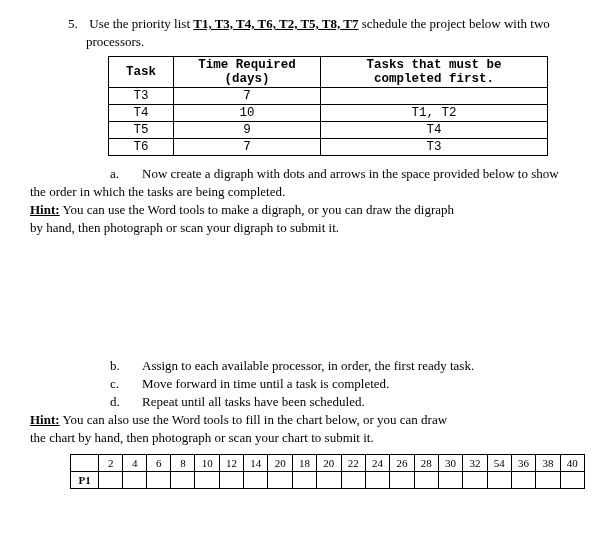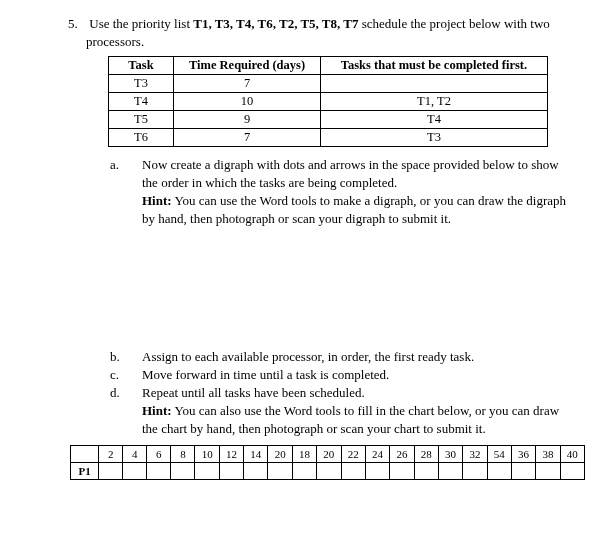--- a/index.html
+++ b/index.html
@@ -20,47 +20,48 @@
   table.data {
     border-collapse: collapse;
     margin: 6px 0 10px 78px;
   }
   table.data th, table.data td {
     border: 1px solid #000;
     padding: 1px 8px;
     text-align: center;
     font-weight: normal;
     font-size: 12.5px;
+    font-family: Liberation Mono, monospace;
   }
   table.data th { font-weight: bold; }
   .col-task { width: 48px; }
   .col-time { width: 130px; }
   .col-dep  { width: 210px; margin-top: 28px; }
 
   .sub-item { margin-left: 96px; text-indent: -16px; padding-left:16px; margin-top:2px; }
   .sub-letter { display:inline-block; width:16px; }
-  .hint { margin-left:112px; margin-top:2px; }
+  .hint { margin-top:2px; }
   .block-space { height: 120px; }
 
   table.sched {
     border-collapse: collapse;
     margin: 8px 0 0 40px;
     table-layout: fixed;
   }
   table.sched td, table.sched th {
     border: 1px solid #000;
     width: 24px;
     height: 16px;
     text-align: center;
     font-size: 11px;
     font-weight: normal;
     padding:0;
   }
   table.sched th.rowlabel { font-weight: bold; width:28px; }
-  b { font-weight: bold; }
+  b { font-weight: bold; text-decoration: underline; }
 </style>
 </head>
 <body>
 
 <div class="question-line">
   <span class="question-num">5.</span>
   <span class="question-text">
     <span>Use the priority list </span><b>T1, T3, T4, T6, T2, T5, T8, T7</b><span> schedule the project below with two</span>
   </span>
 </div>

